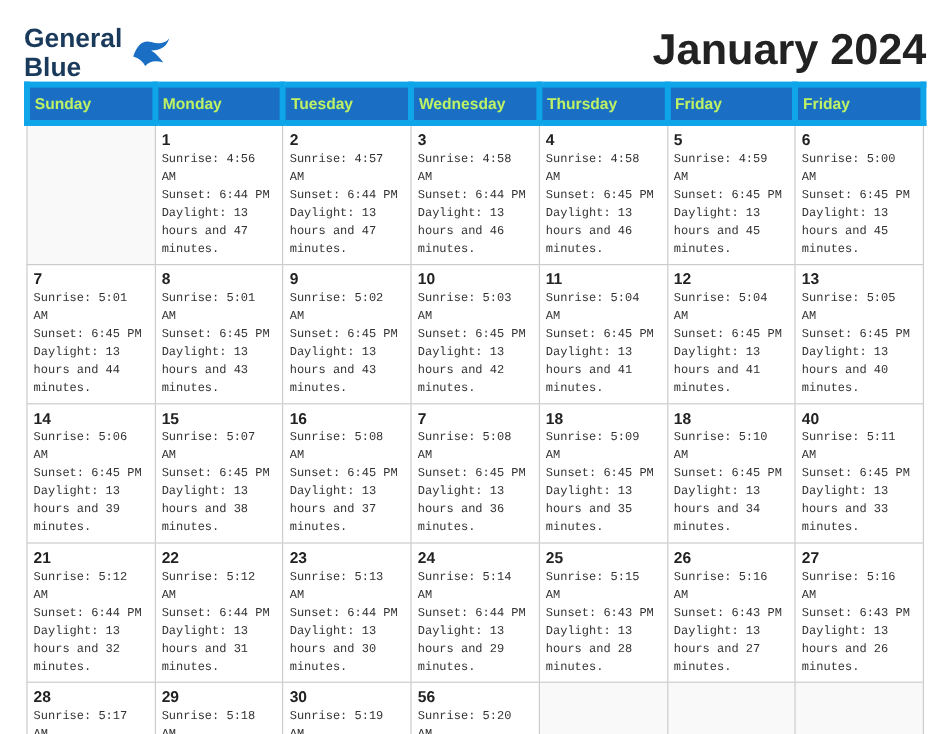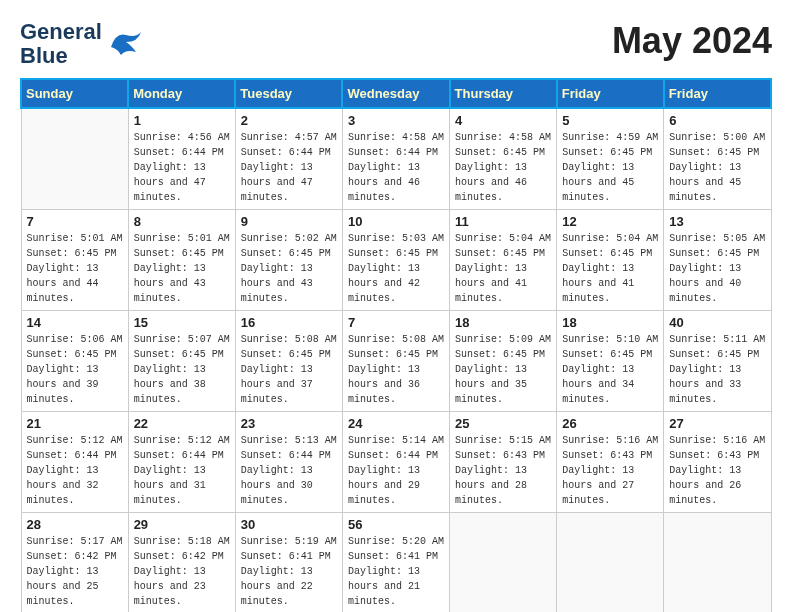--- a/index.html
+++ b/index.html
@@ -7,21 +7,20 @@
       font-family: Arial, sans-serif;
       background: #fff;
       width: 792px;
       min-height: 612px;
       padding: 20px;
     }
     .header {
       display: flex;
       justify-content: space-between;
       align-items: flex-start;
-      margin-bottom: 10px;
     }
     .logo {
       display: flex;
       align-items: center;
     }
     .logo-text {
       font-size: 22px;
       font-weight: bold;
       color: #1a3a5c;
       line-height: 1.1;
@@ -42,25 +41,25 @@
     .location {
       font-size: 15px;
       color: #444;
     }
     table {
       width: 100%;
       border-collapse: collapse;
     }
     thead tr th {
       background-color: #1a6fc4;
-      color: #fef9c3;
+      color: #bef264;
       font-size: 13px;
       padding: 6px 4px;
       text-align: left;
-      border: 2px solid #0ea5e9;
+      border: 5px solid #0ea5e9;
     }
     tbody tr td {
       vertical-align: top;
       border: 1px solid #ccc;
       padding: 4px 5px;
       font-size: 10.5px;
       color: #222;
       width: 14.28%;
       min-height: 80px;
       height: 90px;
@@ -93,21 +92,21 @@
     <div>
       <div class="logo-text">
         General<br>Blue
       </div>
     </div>
     <svg class="logo-bird" viewBox="0 0 40 35">
       <path d="M5,20 Q10,5 20,8 Q30,11 35,5 Q32,15 20,15 Q25,18 30,25 Q20,22 15,28 Q12,22 5,20Z" fill="#1a6fc4"></path>
     </svg>
   </div>
   <div class="title-block">
-    <div class="month-year">May 2024</div>
+    <div class="month-year">January 2024</div>
   </div>
 </div>
 
 <table>
   <thead>
     <tr id="days-header">
     <th>Sunday</th>
         <th>Monday</th>
         <th>Tuesday</th>
         <th>Wednesday</th>

